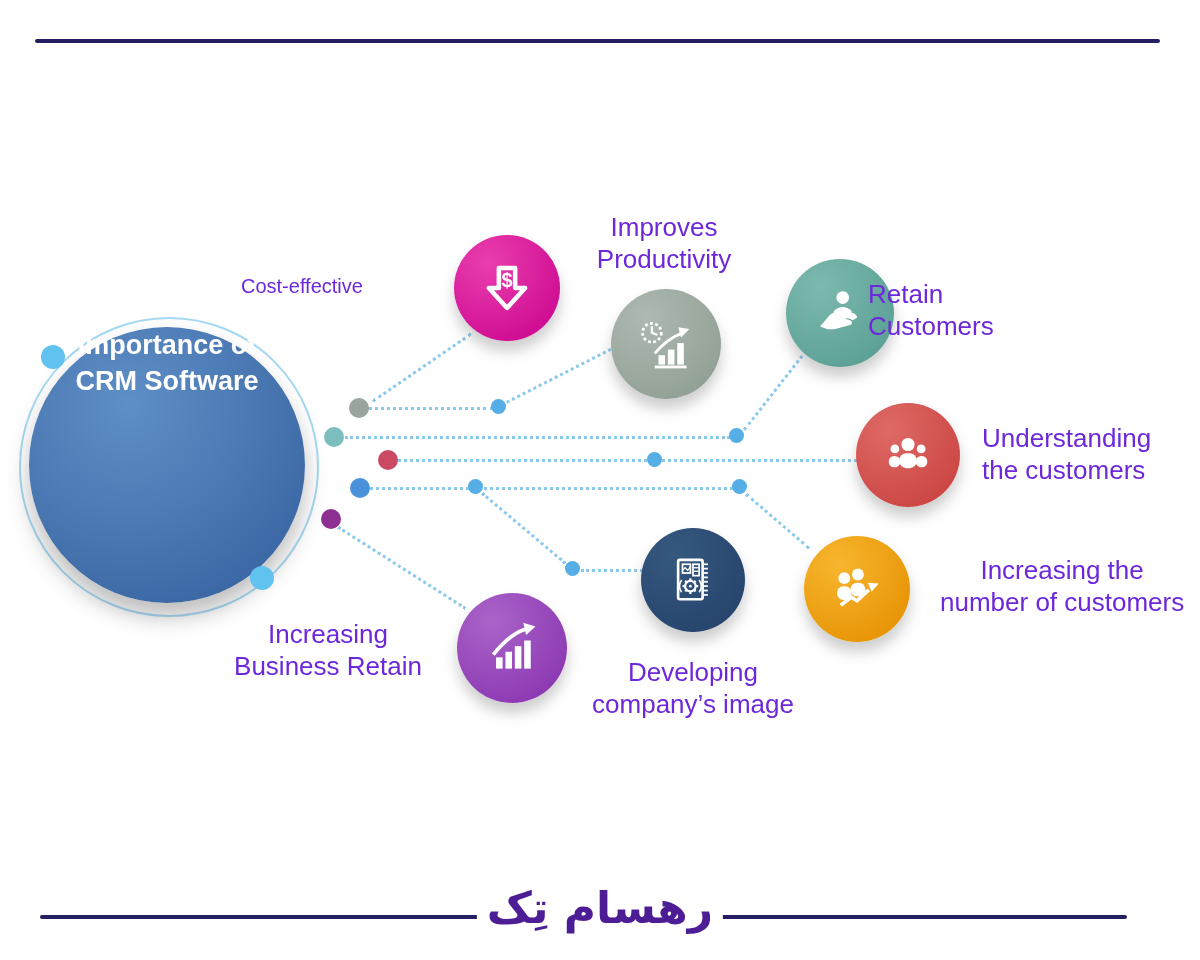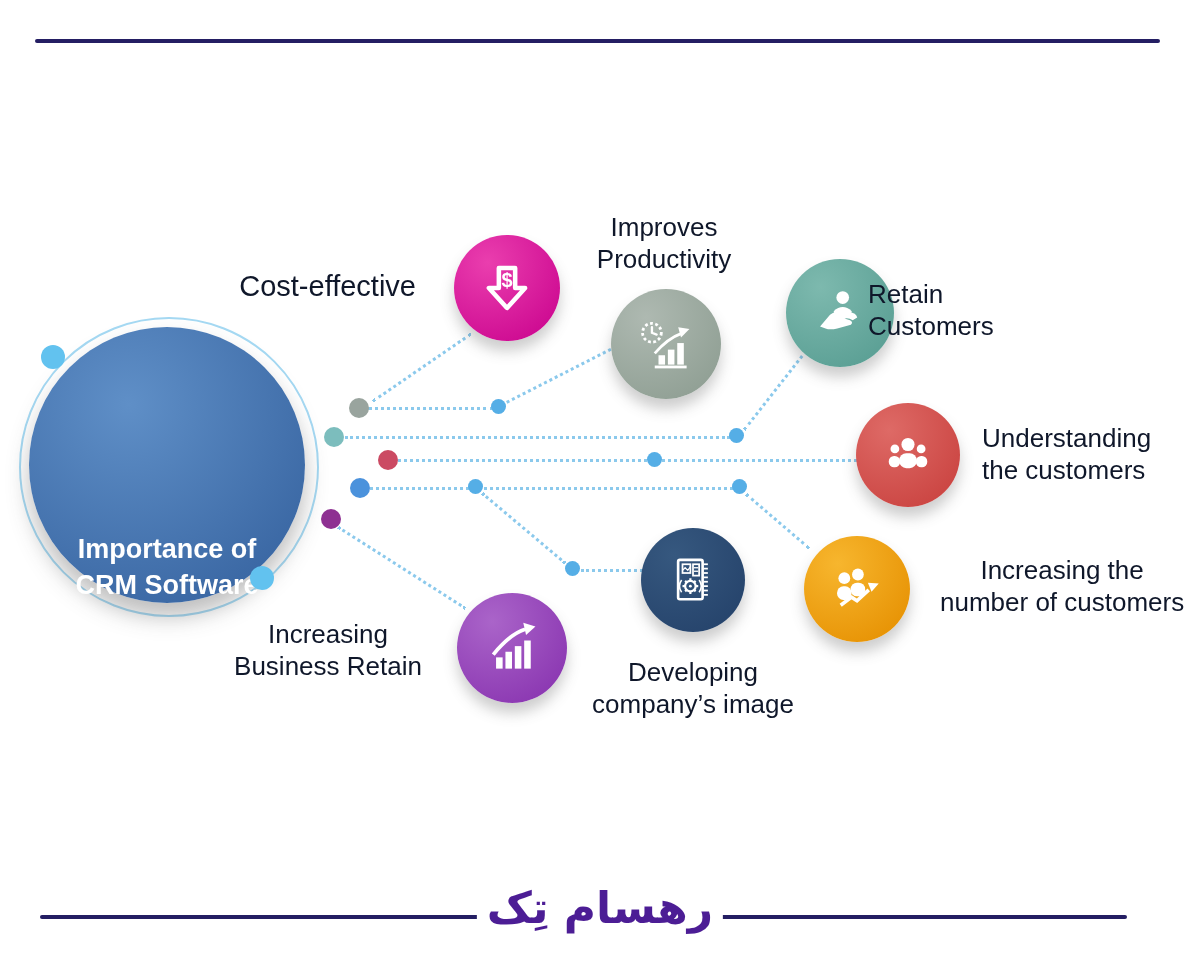--- a/index.html
+++ b/index.html
@@ -1,26 +1,26 @@
 <!DOCTYPE html>
 <html style="--line: #8bc9ec; --junction: #55aee6; --rule: #241e63; --ring: #a5d9f3; --accent-dot: #62c2ef;"><head>
 <meta charset="utf-8">
 <style>
   html,body{margin:0;padding:0;background:#fff;}
   body{width:1200px;height:960px;position:relative;overflow:hidden;
        font-family:"Liberation Sans",sans-serif;}
   .rule{position:absolute;height:4px;background:var(--rule,#241e63);border-radius:2px;}
   .hub-ring{position:absolute;border-radius:50%;border:2px solid var(--ring,#a5d9f3);}
-  .hub-circle{position:absolute;border-radius:50%;display:flex;align-items:flex-end;justify-content:center;
+  .hub-circle{position:absolute;border-radius:50%;display:flex;align-items:flex-start;justify-content:center;
       text-align:center;color:#fff;font-weight:bold;font-size:27px;line-height:36px;
       box-shadow:0 14px 22px rgba(70,70,70,.35);}
   .accent-dot{position:absolute;width:24px;height:24px;border-radius:50%;background:var(--accent-dot,#62c2ef);}
   .node{position:absolute;border-radius:50%;display:flex;align-items:center;justify-content:center;
       box-shadow:0 10px 14px rgba(90,90,90,.30);}
-  .label{position:absolute;color:#0f172a;font-size:26px;line-height:32px;}
+  .label{position:absolute;color:#6d28d9;font-size:26px;line-height:32px;}
   .cline{position:absolute;height:0;border-top:3px dotted var(--line,#8bc9ec);transform-origin:0 0;}
   .cdot{position:absolute;width:20px;height:20px;border-radius:50%;}
   .jdot{position:absolute;width:15px;height:15px;border-radius:50%;background:var(--junction,#55aee6);}
   .footer-brand{position:absolute;left:50%;transform:translateX(-50%);top:882px;
       font-family:"DejaVu Sans",sans-serif;font-weight:bold;font-size:44px;color:#4c1d95;
       direction:rtl;background:#fff;padding:0 10px;white-space:nowrap;}
 </style>
 </head>
 <body>
 
@@ -150,21 +150,21 @@
   <svg width="60" height="60" viewBox="0 0 64 64">
     <rect x="15" y="42" width="7" height="12" fill="#fff"></rect>
     <rect x="25" y="36" width="7" height="18" fill="#fff"></rect>
     <rect x="35" y="30" width="7" height="24" fill="#fff"></rect>
     <rect x="45" y="24" width="7" height="30" fill="#fff"></rect>
     <path d="M12 39 Q30 17 46 12" stroke="#fff" stroke-width="4" fill="none"></path>
     <path d="M44 5 L57 9 L47 18 Z" fill="#fff"></path>
   </svg>
 </div>
 
-<div class="label" style="left:216px;top:270px;width:200px;text-align:right;font-size:29px;">
+<div class="label" style="left:241px;top:270px;width:200px;font-size:20px;">
   <div>Cost-effective</div>
 </div>
 <div class="label" style="left:574px;top:211px;width:180px;text-align:center;">
   <div>Improves</div>
   <div>Productivity</div>
 </div>
 <div class="label" style="left:868px;top:278px;text-align:left;">
   <div>Retain</div>
   <div>Customers</div>
 </div>

